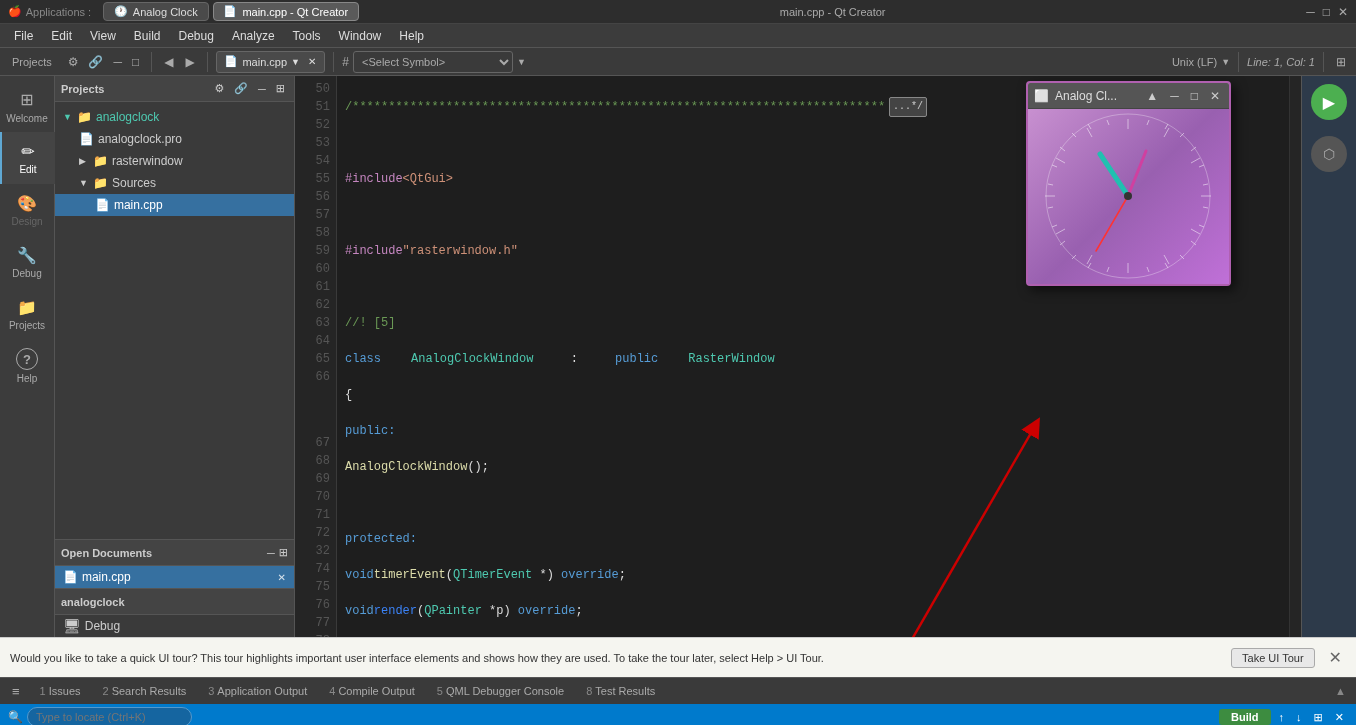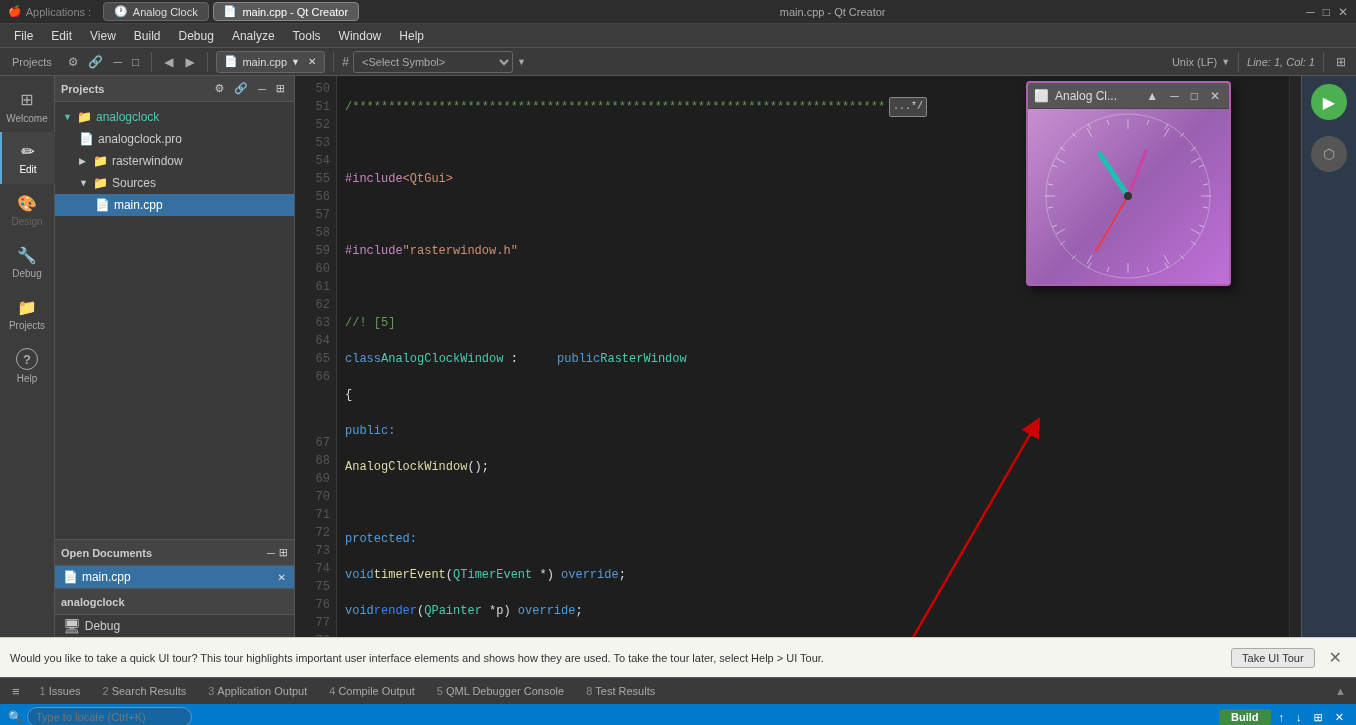--- a/index.html
+++ b/index.html
@@ -328,40 +328,40 @@
         <div class="line-num" style="height:18px;padding-right:6px;display:flex;align-items:center;justify-content:flex-end;">63</div>
         <div class="line-num" style="height:18px;padding-right:6px;display:flex;align-items:center;justify-content:flex-end;">64</div>
         <div class="line-num" style="height:18px;padding-right:6px;display:flex;align-items:center;justify-content:flex-end;">65</div>
         <div class="line-num" style="height:18px;padding-right:6px;display:flex;align-items:center;justify-content:flex-end;">66</div>
         <div class="line-num" style="height:18px;padding-right:6px;display:flex;align-items:center;justify-content:flex-end;margin-top:48px;">67</div>
         <div class="line-num" style="height:18px;padding-right:6px;display:flex;align-items:center;justify-content:flex-end;">68</div>
         <div class="line-num" style="height:18px;padding-right:6px;display:flex;align-items:center;justify-content:flex-end;">69</div>
         <div class="line-num" style="height:18px;padding-right:6px;display:flex;align-items:center;justify-content:flex-end;">70</div>
         <div class="line-num" style="height:18px;padding-right:6px;display:flex;align-items:center;justify-content:flex-end;">71</div>
         <div class="line-num" style="height:18px;padding-right:6px;display:flex;align-items:center;justify-content:flex-end;">72</div>
-        <div class="line-num" style="height:18px;padding-right:6px;display:flex;align-items:center;justify-content:flex-end;">73</div>
+        <div class="line-num" style="height:18px;padding-right:6px;display:flex;align-items:center;justify-content:flex-end;">32</div>
         <div class="line-num" style="height:18px;padding-right:6px;display:flex;align-items:center;justify-content:flex-end;">74</div>
         <div class="line-num" style="height:18px;padding-right:6px;display:flex;align-items:center;justify-content:flex-end;">75</div>
         <div class="line-num" style="height:18px;padding-right:6px;display:flex;align-items:center;justify-content:flex-end;">76</div>
         <div class="line-num" style="height:18px;padding-right:6px;display:flex;align-items:center;justify-content:flex-end;">77</div>
         <div class="line-num" style="height:18px;padding-right:6px;display:flex;align-items:center;justify-content:flex-end;">78</div>
         <div class="line-num" style="height:18px;padding-right:6px;display:flex;align-items:center;justify-content:flex-end;">79</div>
         <div class="line-num" style="height:18px;padding-right:6px;display:flex;align-items:center;justify-content:flex-end;">80</div>
 
       </div>
 
       <div id="code-text" style="flex:1;padding:4px 8px;font-family:'Courier New',monospace;font-size:12px;line-height:18px;overflow:auto;white-space:pre;color:#ddd;background:#1e1e1e;">
 <div class="code-line" style="height:18px;"><span style="color:#6a9955;">/**************************************************************************</span><span style="background:#444;border:1px solid #888;border-radius:2px;font-size:10px;padding:0 3px;margin-left:4px;color:#ccc;">...*/</span></div>
 <div class="code-line" style="height:18px;"> </div>
 <div class="code-line" style="height:18px;"><span style="color:#c586c0;">#include</span> <span style="color:#ce9178;">&lt;QtGui&gt;</span></div>
 <div class="code-line" style="height:18px;"> </div>
 <div class="code-line" style="height:18px;"><span style="color:#c586c0;">#include</span> <span style="color:#ce9178;">"rasterwindow.h"</span></div>
 <div class="code-line" style="height:18px;"> </div>
 <div class="code-line" style="height:18px;"><span style="color:#6a9955;">//! [5]</span></div>
-<div class="code-line" style="height:18px;"><span style="color:#569cd6;">class</span> <span style="color:#4ec9b0;">AnalogClockWindow</span> : <span style="color:#569cd6;margin-left:32px;">public</span> <span style="color:#4ec9b0;">RasterWindow</span></div>
+<div class="code-line" style="height:18px;gap:30px;"><span style="color:#569cd6;">class</span> <span style="color:#4ec9b0;">AnalogClockWindow</span> : <span style="color:#569cd6;">public</span> <span style="color:#4ec9b0;">RasterWindow</span></div>
 <div class="code-line" style="height:18px;">{</div>
 <div class="code-line" style="height:18px;"><span style="color:#569cd6;">public:</span></div>
 <div class="code-line" style="height:18px;">    <span style="color:#dcdcaa;">AnalogClockWindow</span>();</div>
 <div class="code-line" style="height:18px;"> </div>
 <div class="code-line" style="height:18px;"><span style="color:#569cd6;">protected:</span></div>
 <div class="code-line" style="height:18px;">    <span style="color:#569cd6;">void</span> <span style="color:#dcdcaa;">timerEvent</span>(<span style="color:#4ec9b0;">QTimerEvent</span> *) <span style="color:#569cd6;">override</span>;</div>
 <div class="code-line" style="height:18px;">    <span style="color:#569cd6;">void</span> <span style="color:#3b82f6;">render</span>(<span style="color:#4ec9b0;">QPainter</span> *p) <span style="color:#569cd6;">override</span>;</div>
 
 
 

